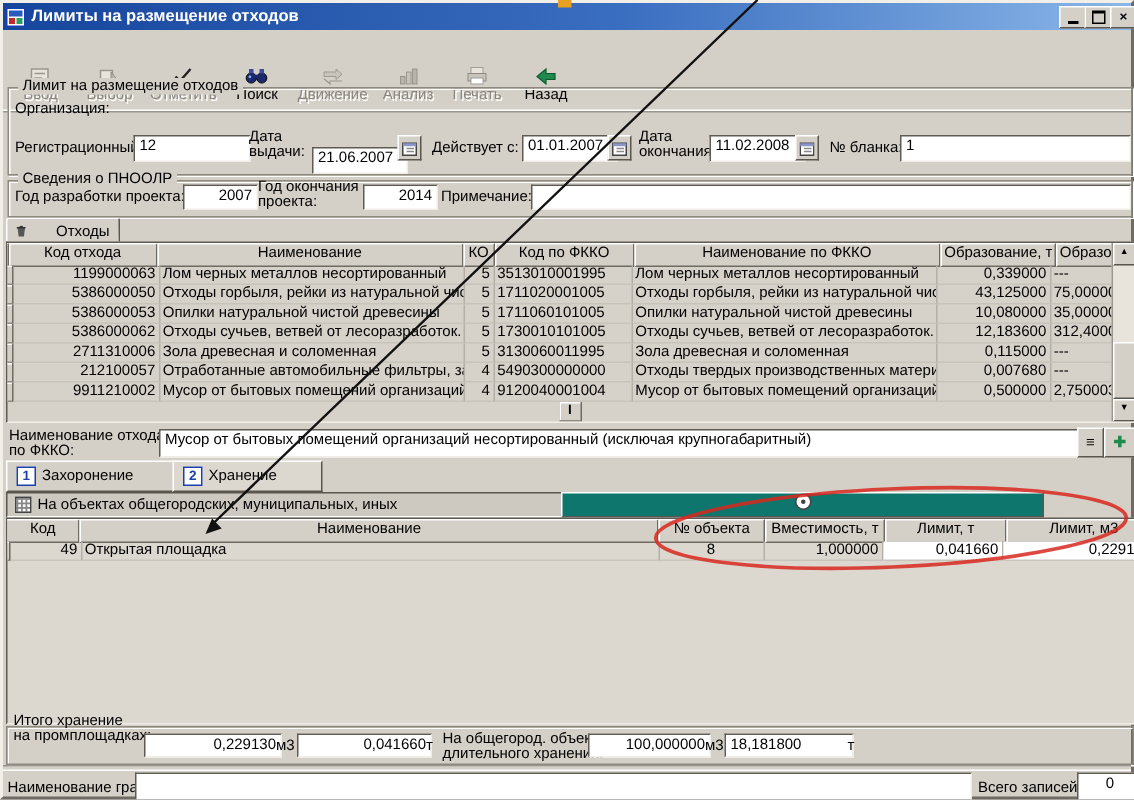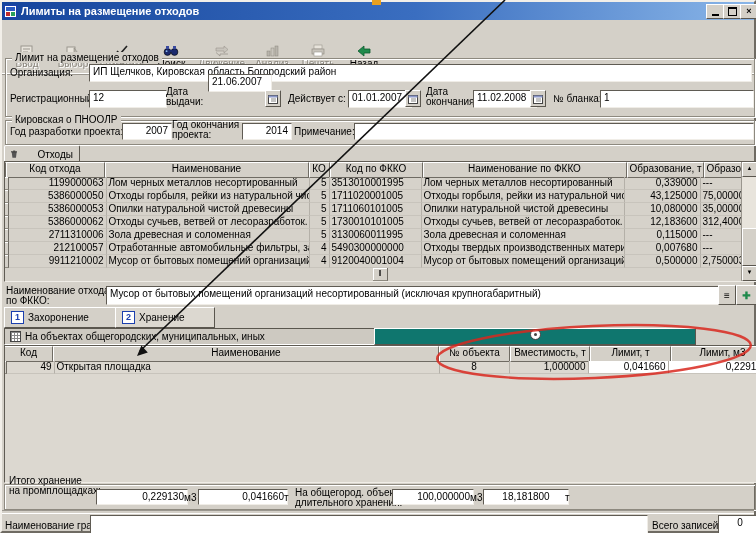--- a/index.html
+++ b/index.html
@@ -188,27 +188,26 @@
             </svg>
           </span>
       <span class="lbl">Назад</span>
     </div>
   </div>
 
   <div class="gbox" style="left:3px;top:56px;width:748px;height:57px">
     <span class="legend">Лимит на размещение отходов</span>
   </div>
   <span class="lab" style="left:8px;top:65px">Организация:</span>
-  <div class="field" style="left:87px;top:62px;width:655px;height:15px">ИП Щелчков, Кировская область  Богородский район</div>
 
   <span class="lab" style="left:8px;top:91px">Регистрационный №:</span>
   <div class="field" style="left:87px;top:88px;width:70px;height:15px">12</div>
 
   <span class="lab2" style="left:164px;top:85px"><span>Дата</span><br><span>выдачи:</span></span>
-  <div class="field" style="left:206px;top:72px;width:56px;height:15px">21.06.2007</div>
+  <div class="field" style="left:206px;top:96px;width:56px;height:15px">21.06.2007</div>
   <div class="calbtn" style="left:263px;top:88px">
     <svg width="10" height="10" viewBox="0 0 10 10">
           <rect x="0.5" y="1.5" width="9" height="8" fill="#fff" stroke="#444"></rect>
           <rect x="0.5" y="1.5" width="9" height="2" fill="#8a96c8"></rect>
           <line x1="3" y1="5" x2="8" y2="5" stroke="#888"></line>
           <line x1="3" y1="7" x2="8" y2="7" stroke="#888"></line>
         </svg>
   </div>
 
   <span class="lab" style="left:286px;top:91px">Действует с:</span>
@@ -230,21 +229,21 @@
           <rect x="0.5" y="1.5" width="9" height="2" fill="#8a96c8"></rect>
           <line x1="3" y1="5" x2="8" y2="5" stroke="#888"></line>
           <line x1="3" y1="7" x2="8" y2="7" stroke="#888"></line>
         </svg>
   </div>
 
   <span class="lab" style="left:551px;top:91px">№ бланка:</span>
   <div class="field" style="left:598px;top:88px;width:146px;height:15px">1</div>
 
   <div class="gbox" style="left:3px;top:118px;width:748px;height:23px">
-    <span class="legend">Кировская о ПНООЛР</span>
+    <span class="legend">Сведения о ПНООЛР</span>
   </div>
   <span class="lab" style="left:8px;top:124px">Год разработки проекта:</span>
   <div class="field num" style="left:120px;top:121px;width:42px;height:14px;text-align:right">2007</div>
   <span class="lab2" style="left:170px;top:118px"><span>Год окончания</span><br><span>проекта:</span></span>
   <div class="field" style="left:240px;top:121px;width:42px;height:14px;text-align:right">2014</div>
   <span class="lab" style="left:292px;top:124px">Примечание:</span>
   <div class="field" style="left:352px;top:121px;width:392px;height:14px"></div>
 
   <div class="tab" style="left:2px;top:143px;width:62px;height:16px">
     <svg width="9" height="11" viewBox="0 0 9 11">
@@ -400,21 +399,21 @@
 
   <div class="gbox" style="left:2px;top:482px;width:750px;height:24px"></div>
   <span class="lab2" style="left:7px;top:474px"><span>Итого хранение</span><br><span>на промплощадках:</span></span>
   <div class="field num" style="left:94px;top:487px;width:84px;height:13px;text-align:right">0,229130</div>
   <span class="lab" style="left:182px;top:490px">м3</span>
   <div class="field num" style="left:196px;top:487px;width:82px;height:13px;text-align:right">0,041660</div>
   <span class="lab" style="left:282px;top:490px">т</span>
   <span class="lab2" style="left:293px;top:486px"><span>На общегород. объектах</span><br><span>длительного хранения:</span></span>
   <div class="field num" style="left:390px;top:487px;width:74px;height:13px;text-align:right">100,000000</div>
   <span class="lab" style="left:468px;top:490px">м3</span>
-  <div class="field num" style="left:481px;top:487px;width:78px;height:13px;text-align:center">18,181800</div>
+  <div class="field num" style="left:481px;top:487px;width:78px;height:13px;text-align:left">18,181800</div>
   <span class="lab" style="left:563px;top:490px">т</span>
 
   <div class="sep" style="top:508px"></div>
   <span class="lab" style="left:3px;top:518px">Наименование графы:</span>
   <div class="field" style="left:88px;top:513px;width:550px;height:18px"></div>
   <span class="lab" style="left:650px;top:518px">Всего записей:</span>
   <div class="field ctr" style="left:716px;top:513px;width:36px;height:18px;text-align:center">0</div>
 
 </div>
 

